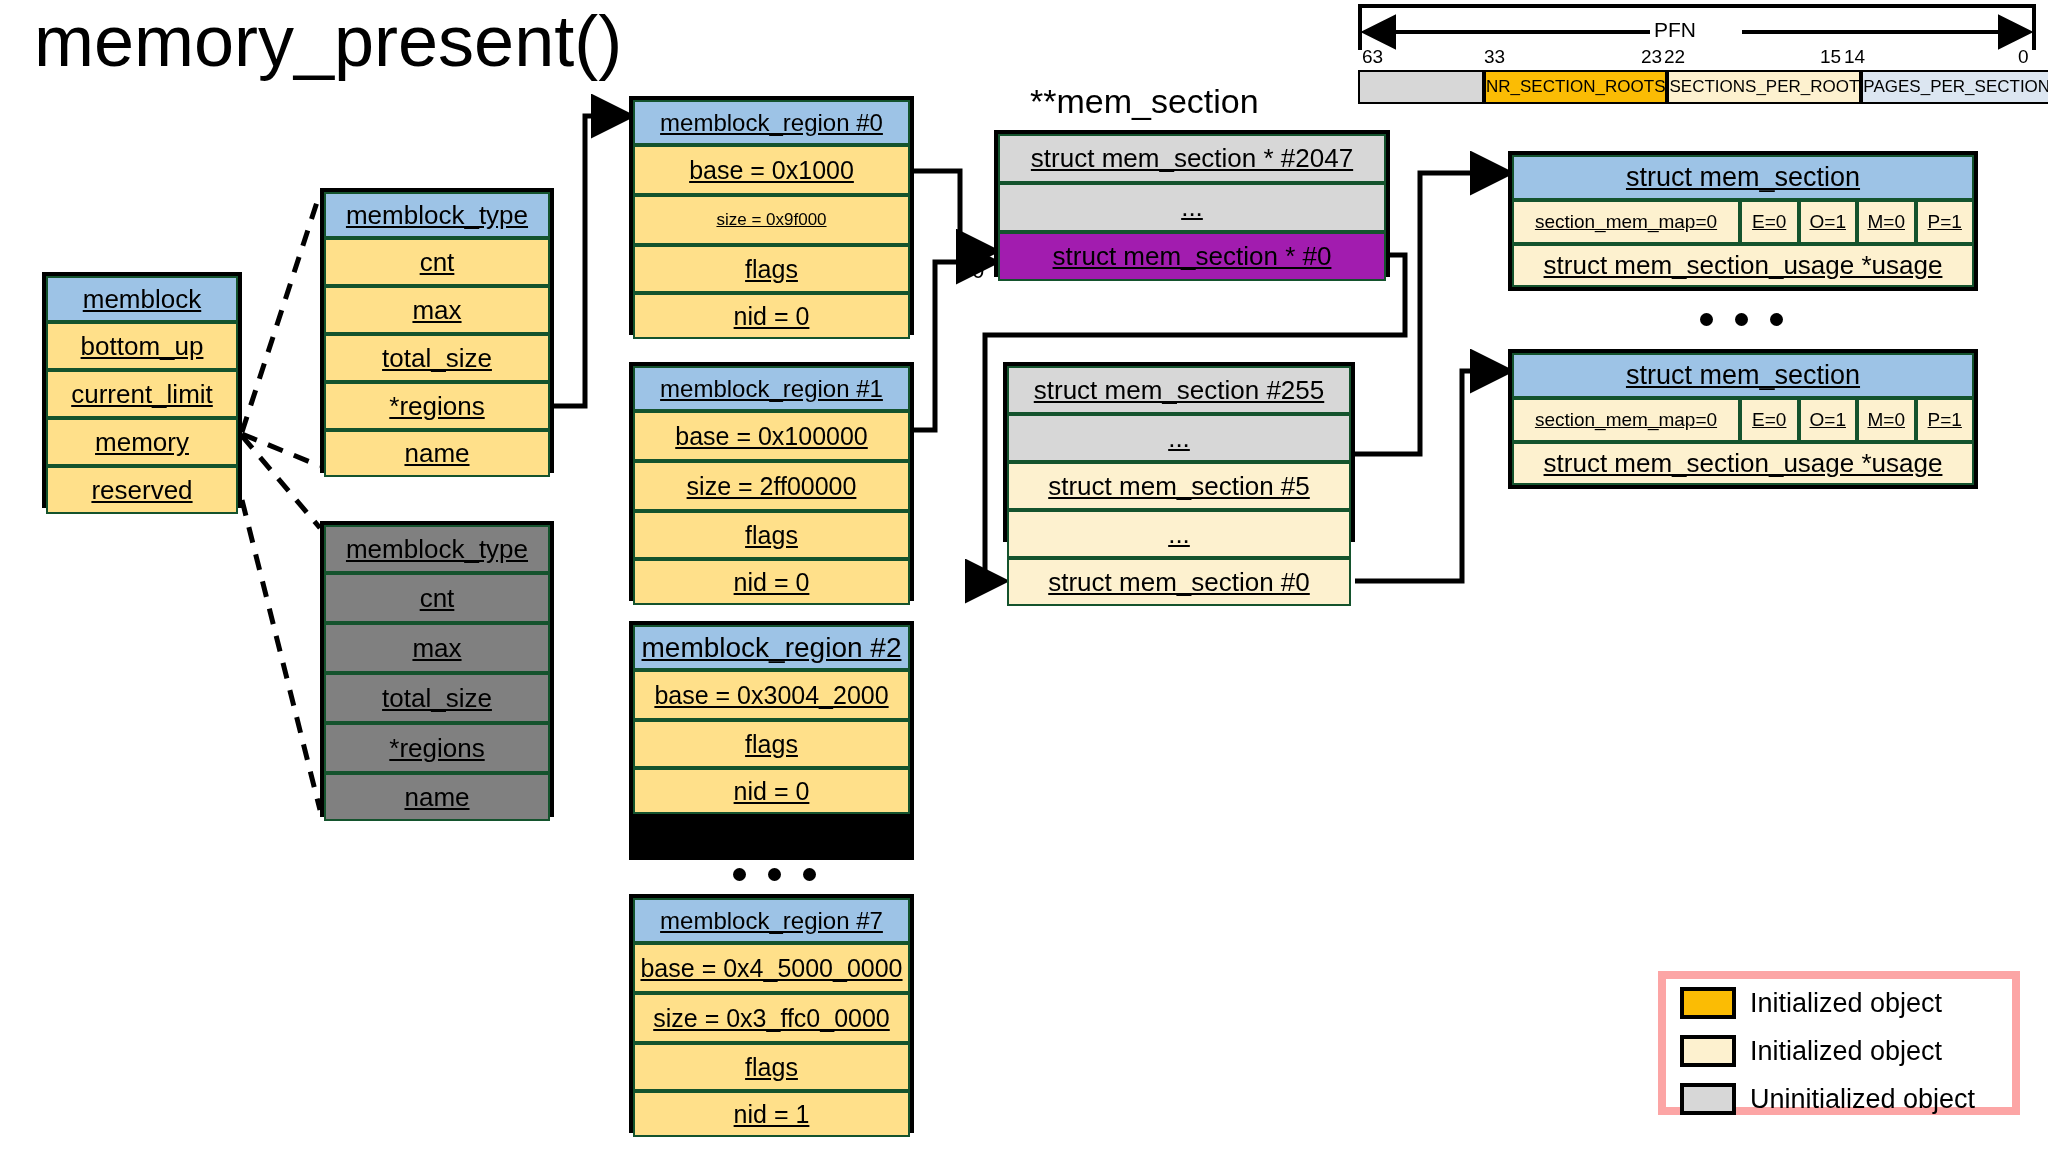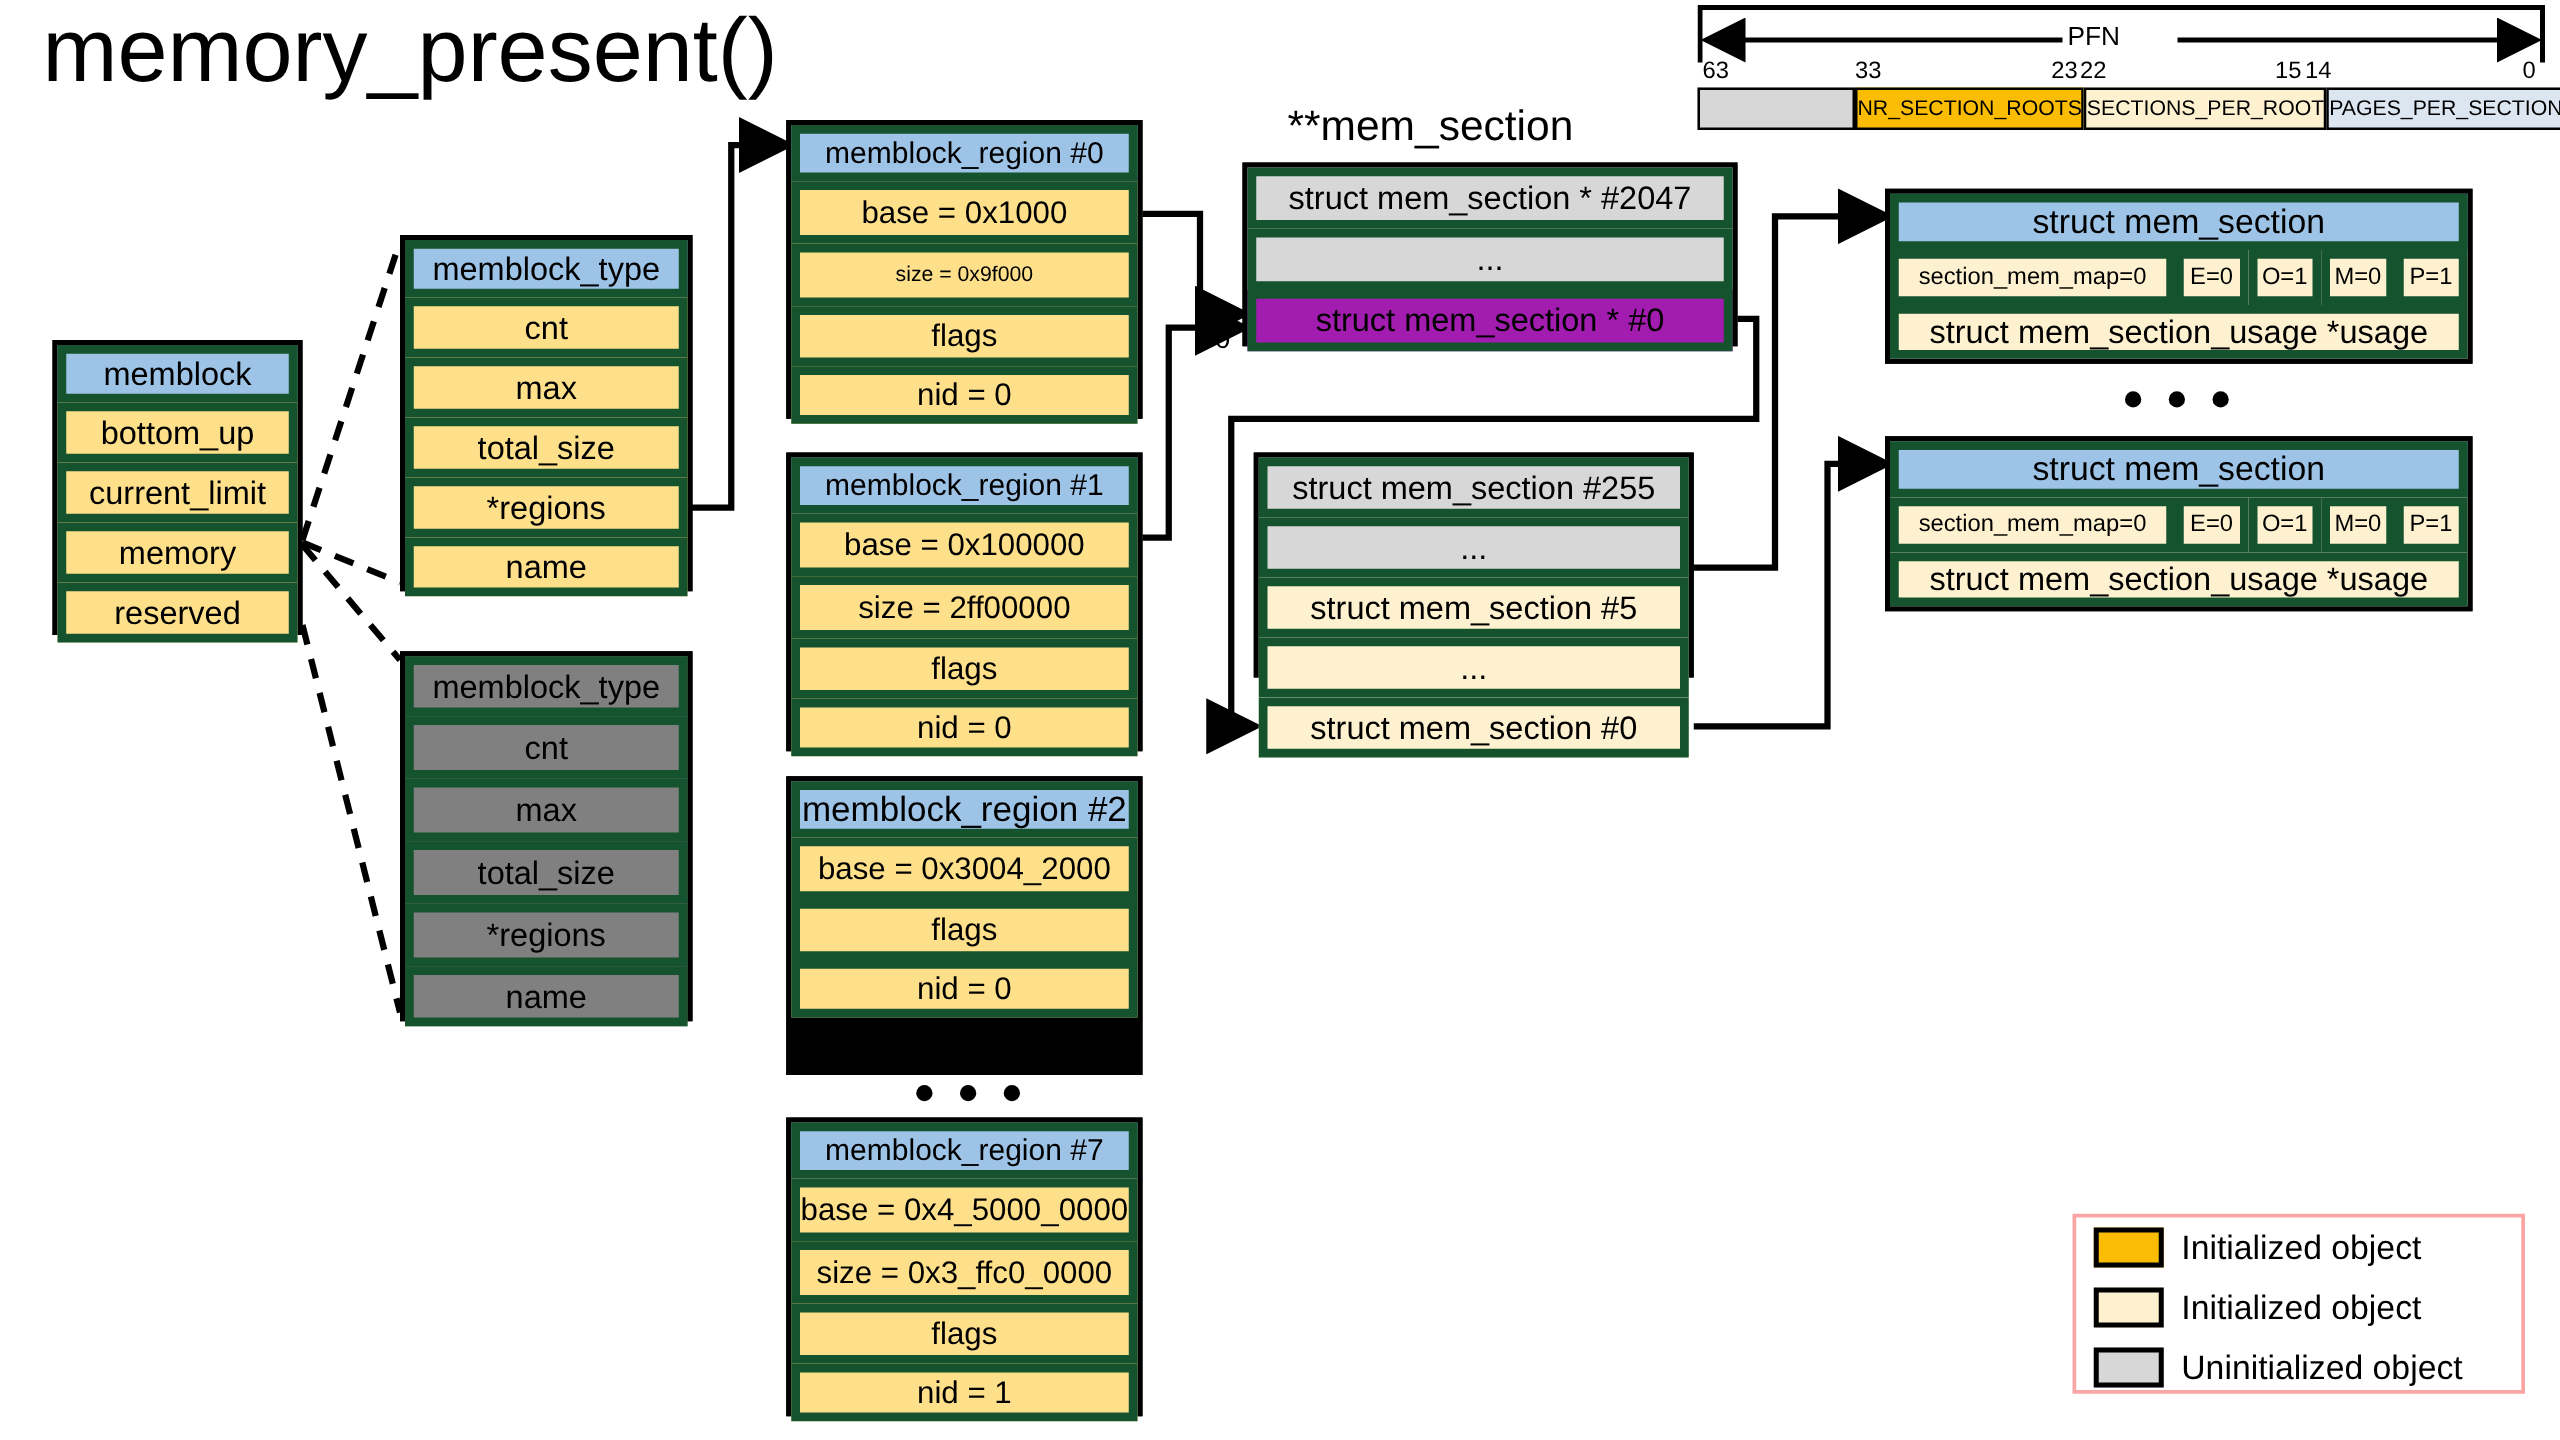--- a/index.html
+++ b/index.html
@@ -5,22 +5,22 @@
   html,body{margin:0;padding:0;background:#fff;}
   body{width:2048px;height:1152px;position:relative;overflow:hidden;
        font-family:"Liberation Sans","DejaVu Sans",sans-serif;color:#000;}
   .abs{position:absolute;box-sizing:border-box;}
 
   
   #title{left:34px;top:2px;font-size:72px;line-height:1.1;font-weight:400;letter-spacing:0px;}
 
   
   .sbox{border:4px solid #000;background:#000;}
-  .srow{border:7px solid #14532d;display:flex;align-items:center;justify-content:center;
-        text-align:left;box-sizing:border-box;white-space:nowrap;}
+  .srow{border:2px solid #14532d;display:flex;align-items:center;justify-content:center;
+        text-align:left;box-sizing:border-box;white-space:nowrap;text-decoration:underline;}
   .hdr{background:#9dc3e6;}
   .yel{background:#ffe08a;}
   .cream{background:#fdf1cf;}
   .gray{background:#d7d7d7;}
   .dgray{background:#808080;}
   .orange{background:#a21caf;}
 
   
   .dots{display:flex;gap:22px;align-items:center;}
   .dots i{width:13px;height:13px;border-radius:50%;background:#000;display:block;}
@@ -28,21 +28,21 @@
   
   #wires{position:absolute;left:0;top:0;width:2048px;height:1152px;pointer-events:none;}
 
   
   #pfn{left:1358px;top:4px;width:678px;height:84px;}
   .pfn-cell{border:2px solid #000;display:flex;align-items:center;justify-content:center;
             font-size:17px;white-space:nowrap;box-sizing:border-box;}
   .pfn-tick{position:absolute;font-size:19px;}
 
   
-  #legend{left:1658px;top:971px;width:362px;height:144px;border:3px solid #fca5a5;background:#fff;}
+  #legend{left:1658px;top:971px;width:362px;height:144px;border:8px solid #fca5a5;background:#fff;}
   .lg-row{display:flex;align-items:center;height:48px;padding-left:14px;}
   .lg-sw{width:56px;height:32px;border:4px solid #000;margin-right:14px;box-sizing:border-box;}
   .lg-tx{font-size:27px;white-space:nowrap;}
 </style>
 </head>
 <body>
 
 <div class="abs" id="title">memory_present()</div>
 
 <svg id="wires">

